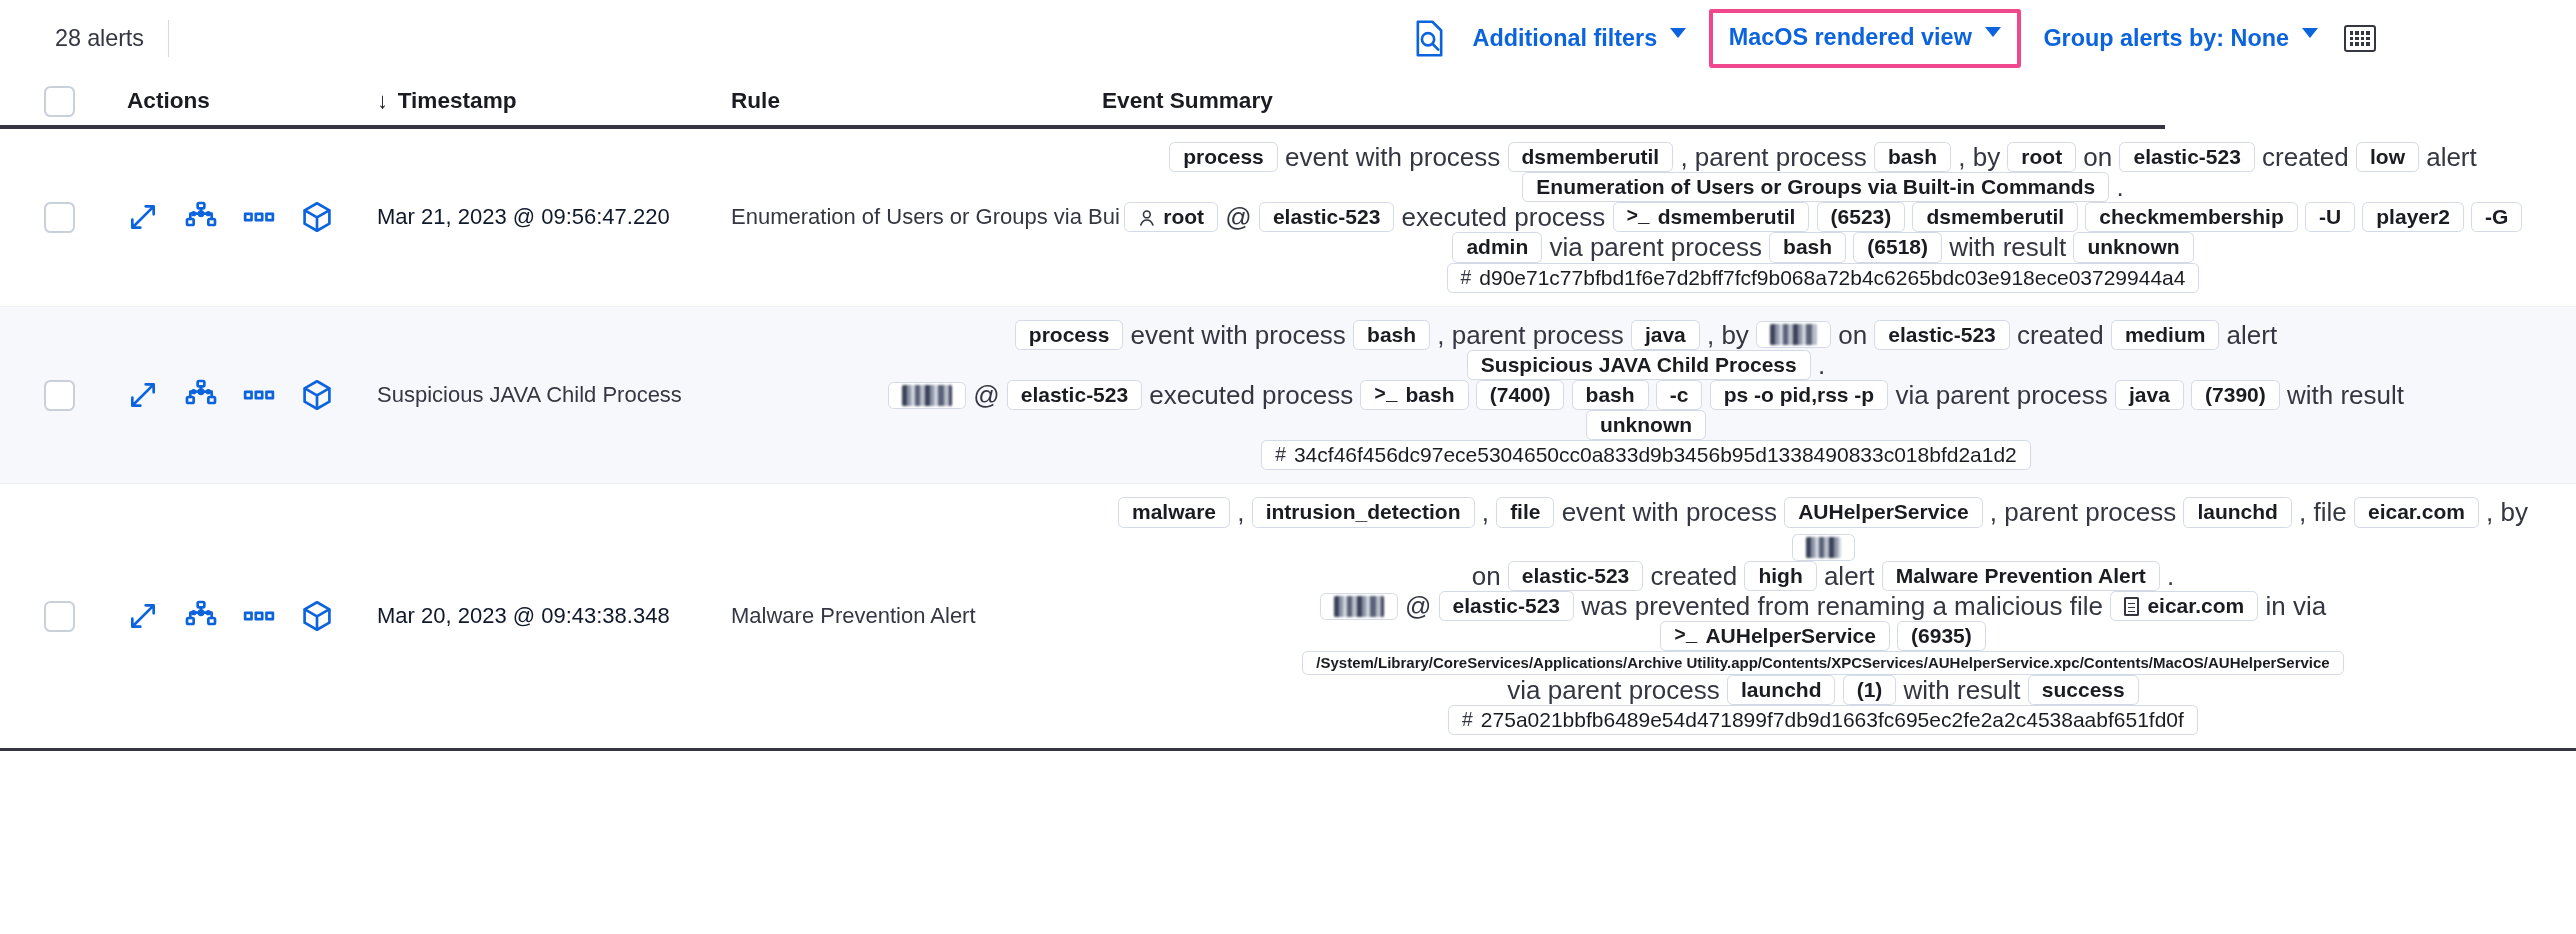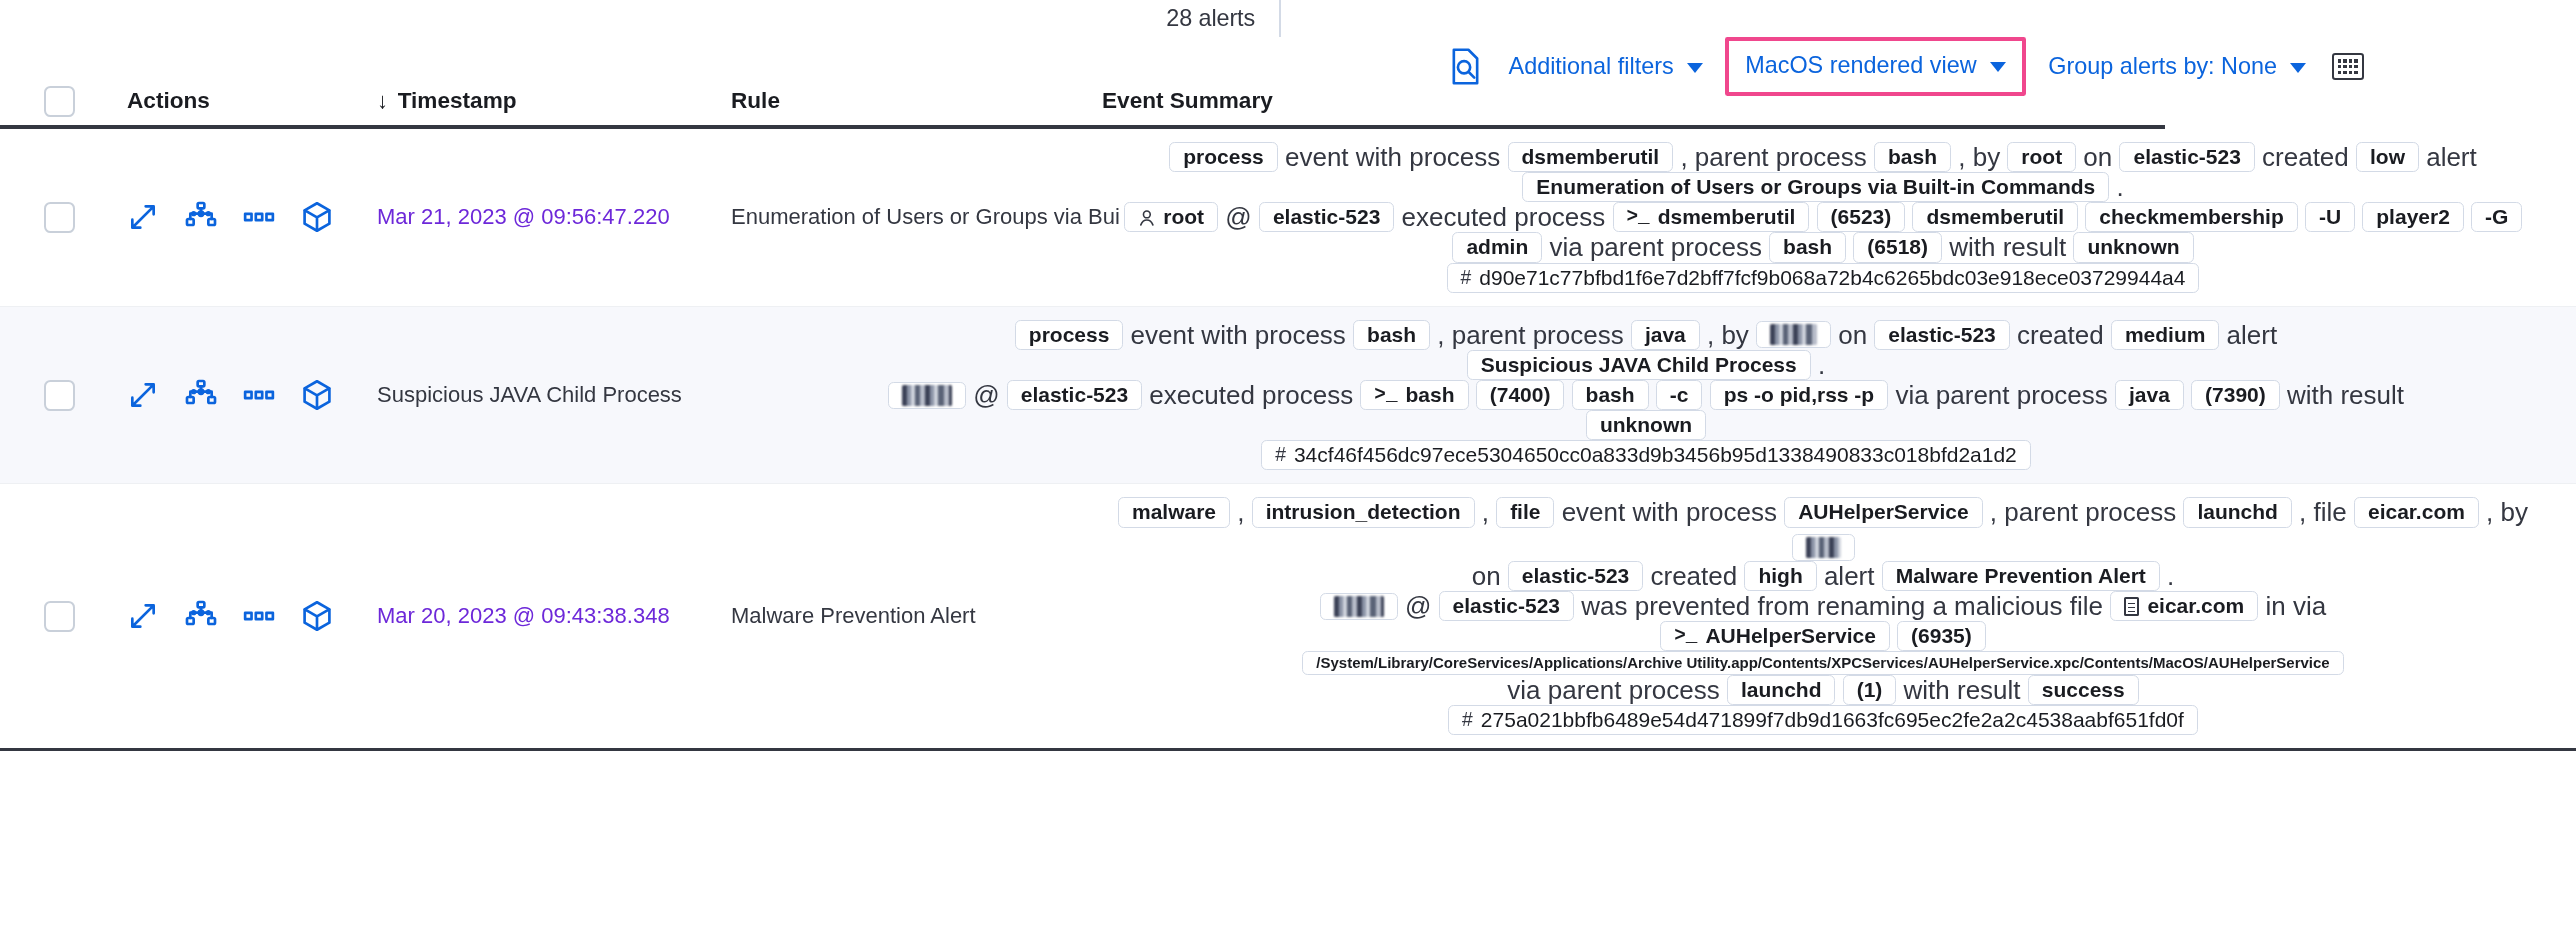--- a/index.html
+++ b/index.html
@@ -16,25 +16,24 @@
   }
   .page {
     position: relative;
     width: 2576px; height: 934px;
     background: #fff;
   }
 
   
   .toolbar {
     position: absolute;
-    left: 4px; top: 0;
+    left: 16px; top: 0;
     width: 2400px; height: 77px;
     display: flex;
     align-items: center;
-    flex-direction: column;
   }
   .tb-left {
     display: flex; align-items: center;
     padding-left: 39px;
     height: 100%;
   }
   .alert-count {
     font-size: 23.4px;
     color: #343741;
     letter-spacing: -0.1px;
@@ -47,25 +46,25 @@
   }
   .tb-right {
     margin-left: auto;
     display: flex;
     align-items: center;
     padding-right: 29px;
     height: 100%;
     gap: 0;
   }
   .tb-btn {
-    display: flex; align-items: center;
+    display: flex; 
     gap: 9.7px;
     color: #0b64dd;
     font-size: 23.4px;
-    font-weight: 400;
+    font-weight: 700;
     white-space: nowrap;
     cursor: pointer;
     padding: 8px 14.5px;
     background: none; border: none;
     font-family: inherit;
   }
   .tb-icon-btn {
     display: flex; align-items: center; justify-content: center;
     padding: 4.8px 11.3px;
     cursor: pointer;
@@ -143,21 +142,21 @@
     border-bottom: 1.6px solid #eef0f3;
     background: #fff;
     min-height: 105px;
   }
   .row.alt { background: #f7f8fc; }
   .row.last { border-bottom: 3.2px solid #343741; }
 
   .cell { display: flex; align-items: center; padding: 0; }
   .cell-check { width: 39px; margin-left: 44px; }
   .cell-act   { width: 250px; margin-left: 44px; display:flex; align-items:center; gap: 26px; }
-  .cell-time  { width: 354px; font-size: 22px; color: #6d28d9; white-space: nowrap; }
+  .cell-time  { width: 354px; font-size: 22px; color: #0f172a; white-space: nowrap; }
   .cell-rule  { width: 371px; font-size: 22px; color: #343741; white-space: nowrap; padding-right: 9.7px; }
   .cell-sum   { flex: 1; padding: 13px 32px 13px 0; display: block; }
 
   .act-icon { cursor: pointer; display: flex; align-items:center; justify-content:center; width: 32px; height: 32px; }
 
   
   .summary {
     display: flex;
     flex-wrap: wrap;
     justify-content: center;

